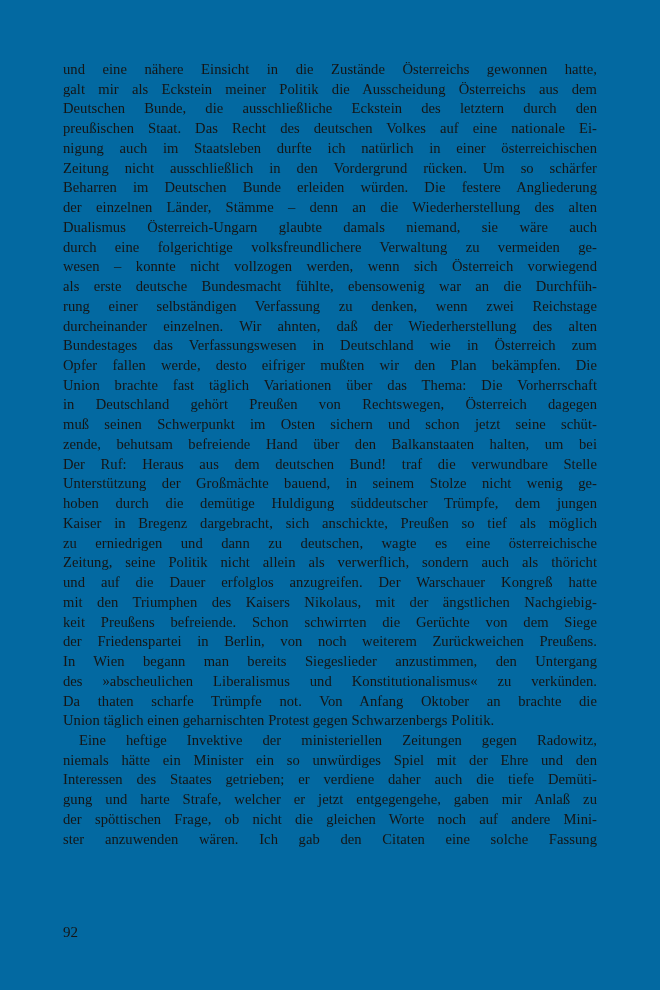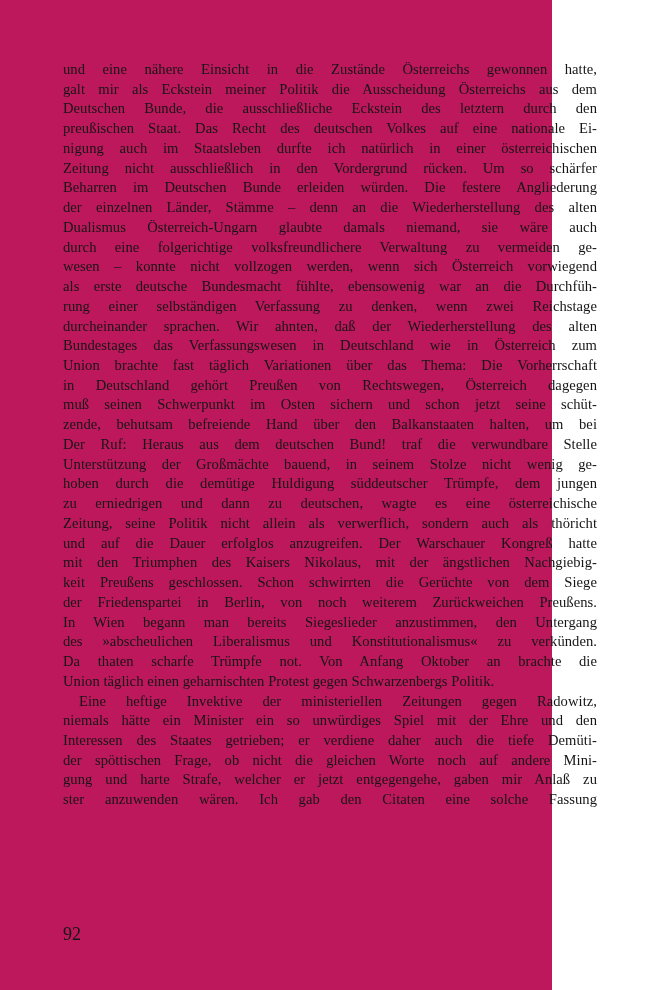--- a/index.html
+++ b/index.html
@@ -6,23 +6,23 @@
   html, body {
     width: 660px;
     height: 990px;
     background: #ffffff;
     font-family: "Liberation Serif", "DejaVu Serif", serif;
     color: #151515;
     overflow: hidden;
   }
   .page {
     position: relative;
-    width: 552px;
+    width: 660px;
     height: 990px;
-    background: #be185d;
+    background: #0369a1;
   }
   .text-block {
     position: absolute;
     left: 63px;
     top: 60px;
     width: 534px;
     font-size: 14.6px;
     line-height: 19.74px;
     letter-spacing: 0.05px;
   }
@@ -38,21 +38,21 @@
     text-align-last: left;
     -moz-text-align-last: left;
   }
   .line.indent {
     text-indent: 16px;
   }
   .page-number {
     position: absolute;
     left: 63px;
     top: 924px;
-    font-size: 18px;
+    font-size: 15px;
     color: #151515;
   }
 </style>
 </head>
 <body>
 
 <div class="page">
   <div class="text-block">
 
     <div class="line">und eine nähere Einsicht in die Zustände Österreichs gewonnen hatte,</div>
@@ -61,41 +61,43 @@
     <div class="line">preußischen Staat. Das Recht des deutschen Volkes auf eine nationale Ei-</div>
     <div class="line">nigung auch im Staatsleben durfte ich natürlich in einer österreichischen</div>
     <div class="line">Zeitung nicht ausschließlich in den Vordergrund rücken. Um so schärfer</div>
     <div class="line">Beharren im Deutschen Bunde erleiden würden. Die festere Angliederung</div>
     <div class="line">der einzelnen Länder, Stämme – denn an die Wiederherstellung des alten</div>
     <div class="line">Dualismus Österreich-Ungarn glaubte damals niemand, sie wäre auch</div>
     <div class="line">durch eine folgerichtige volksfreundlichere Verwaltung zu vermeiden ge-</div>
     <div class="line">wesen – konnte nicht vollzogen werden, wenn sich Österreich vorwiegend</div>
     <div class="line">als erste deutsche Bundesmacht fühlte, ebensowenig war an die Durchfüh-</div>
     <div class="line">rung einer selbständigen Verfassung zu denken, wenn zwei Reichstage</div>
-    <div class="line">durcheinander sprachen. Wir ahnten, daß der Wiederherstellung des alten</div>
+    <div class="line">durcheinander einzelnen. Wir ahnten, daß der Wiederherstellung des alten</div>
     <div class="line">Bundestages das Verfassungswesen in Deutschland wie in Österreich zum</div>
+    <div class="line">Opfer fallen werde, desto eifriger mußten wir den Plan bekämpfen. Die</div>
     <div class="line">Union brachte fast täglich Variationen über das Thema: Die Vorherrschaft</div>
     <div class="line">in Deutschland gehört Preußen von Rechtswegen, Österreich dagegen</div>
     <div class="line">muß seinen Schwerpunkt im Osten sichern und schon jetzt seine schüt-</div>
     <div class="line">zende, behutsam befreiende Hand über den Balkanstaaten halten, um bei</div>
     <div class="line">Der Ruf: Heraus aus dem deutschen Bund! traf die verwundbare Stelle</div>
     <div class="line">Unterstützung der Großmächte bauend, in seinem Stolze nicht wenig ge-</div>
     <div class="line">hoben durch die demütige Huldigung süddeutscher Trümpfe, dem jungen</div>
+    <div class="line">Kaiser in Bregenz dargebracht, sich anschickte, Preußen so tief als möglich</div>
     <div class="line">zu erniedrigen und dann zu deutschen, wagte es eine österreichische</div>
     <div class="line">Zeitung, seine Politik nicht allein als verwerflich, sondern auch als thöricht</div>
     <div class="line">und auf die Dauer erfolglos anzugreifen. Der Warschauer Kongreß hatte</div>
     <div class="line">mit den Triumphen des Kaisers Nikolaus, mit der ängstlichen Nachgiebig-</div>
-    <div class="line">keit Preußens geschlossen. Schon schwirrten die Gerüchte von dem Siege</div>
+    <div class="line">keit Preußens befreiende. Schon schwirrten die Gerüchte von dem Siege</div>
     <div class="line">der Friedenspartei in Berlin, von noch weiterem Zurückweichen Preußens.</div>
     <div class="line">In Wien begann man bereits Siegeslieder anzustimmen, den Untergang</div>
     <div class="line">des »abscheulichen Liberalismus und Konstitutionalismus« zu verkünden.</div>
     <div class="line">Da thaten scharfe Trümpfe not. Von Anfang Oktober an brachte die</div>
     <div class="line para-end">Union täglich einen geharnischten Protest gegen Schwarzenbergs Politik.</div>
 
     <div class="line indent">Eine heftige Invektive der ministeriellen Zeitungen gegen Radowitz,</div>
     <div class="line">niemals hätte ein Minister ein so unwürdiges Spiel mit der Ehre und den</div>
     <div class="line">Interessen des Staates getrieben; er verdiene daher auch die tiefe Demüti-</div>
+    <div class="line">gung und harte Strafe, welcher er jetzt entgegengehe, gaben mir Anlaß zu</div>
     <div class="line">der spöttischen Frage, ob nicht die gleichen Worte noch auf andere Mini-</div>
-    <div class="line">gung und harte Strafe, welcher er jetzt entgegengehe, gaben mir Anlaß zu</div>
     <div class="line">ster anzuwenden wären. Ich gab den Citaten eine solche Fassung</div>
   </div>
   <div class="page-number">92</div>
 </div>
 
 </body></html>

